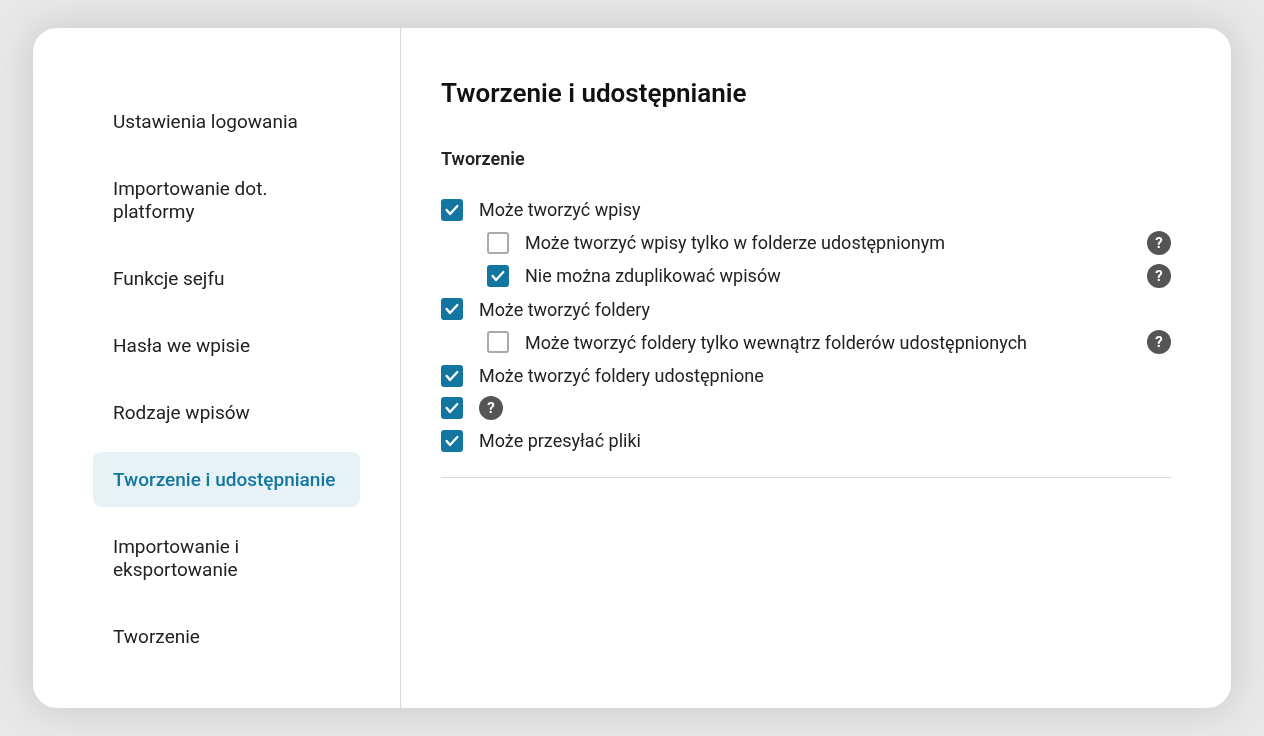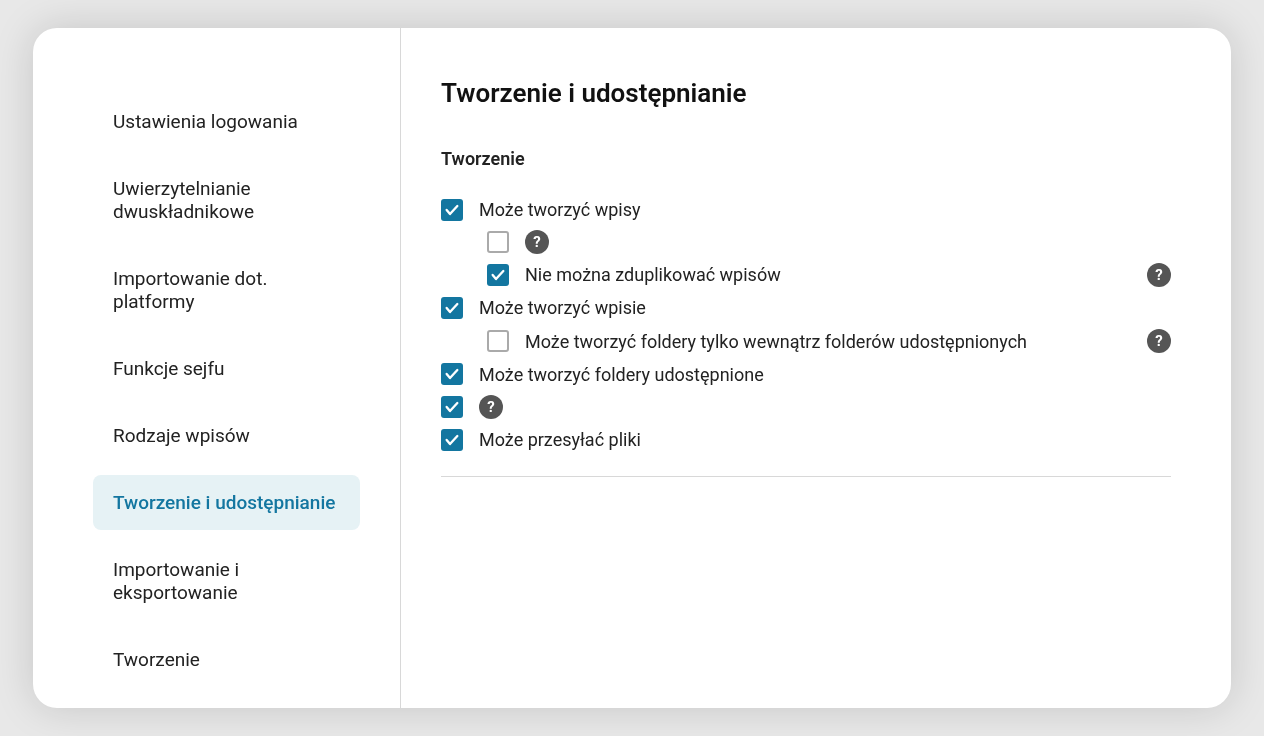--- a/index.html
+++ b/index.html
@@ -109,60 +109,61 @@
     border: none;
     border-top: 1px solid #d8d8d8;
   }
 </style>
 </head>
 <body>
 
 <div class="card">
   <nav class="sidebar" id="sidebar">
       <div class="sidebar-item">Ustawienia logowania</div>
-      <div class="sidebar-item">Uwierzytelnianie dwuskładnikowe</div>
       <div class="sidebar-item">Importowanie dot. platformy</div>
       <div class="sidebar-item">Funkcje sejfu</div>
+      <div class="sidebar-item">Hasła we wpisie</div>
       <div class="sidebar-item">Rodzaje wpisów</div>
       <div class="sidebar-item active">Tworzenie i udostępnianie</div>
       <div class="sidebar-item">Importowanie i eksportowanie</div>
       <div class="sidebar-item">Tworzenie</div>
     </nav>
   <main class="main">
     <h1 class="page-title">Tworzenie i udostępnianie</h1>
     <h2 class="section-title">Tworzenie</h2>
     <div class="opt-list" id="opt-list">
         <div class="opt">
           <div class="checkbox checked">
             <svg viewBox="0 0 24 24" fill="none" stroke="#fff" stroke-width="3.5" stroke-linecap="round" stroke-linejoin="round">
               <polyline points="4 12 9 18 20 6"></polyline>
             </svg>
           </div>
           <span class="opt-label">Może tworzyć wpisy</span>
         </div>
         <div class="opt sub">
           <div class="checkbox unchecked"></div>
+          <span class="opt-label">Może tworzyć wpisy tylko w folderze udostępnionym</span>
           <div class="help">?</div>
         </div>
         <div class="opt sub">
           <div class="checkbox checked">
             <svg viewBox="0 0 24 24" fill="none" stroke="#fff" stroke-width="3.5" stroke-linecap="round" stroke-linejoin="round">
               <polyline points="4 12 9 18 20 6"></polyline>
             </svg>
           </div>
           <span class="opt-label">Nie można zduplikować wpisów</span>
           <div class="help">?</div>
         </div>
         <div class="opt">
           <div class="checkbox checked">
             <svg viewBox="0 0 24 24" fill="none" stroke="#fff" stroke-width="3.5" stroke-linecap="round" stroke-linejoin="round">
               <polyline points="4 12 9 18 20 6"></polyline>
             </svg>
           </div>
-          <span class="opt-label">Może tworzyć wpisie</span>
+          <span class="opt-label">Może tworzyć foldery</span>
         </div>
         <div class="opt sub">
           <div class="checkbox unchecked"></div>
           <span class="opt-label">Może tworzyć foldery tylko wewnątrz folderów udostępnionych</span>
           <div class="help">?</div>
         </div>
         <div class="opt">
           <div class="checkbox checked">
             <svg viewBox="0 0 24 24" fill="none" stroke="#fff" stroke-width="3.5" stroke-linecap="round" stroke-linejoin="round">
               <polyline points="4 12 9 18 20 6"></polyline>

